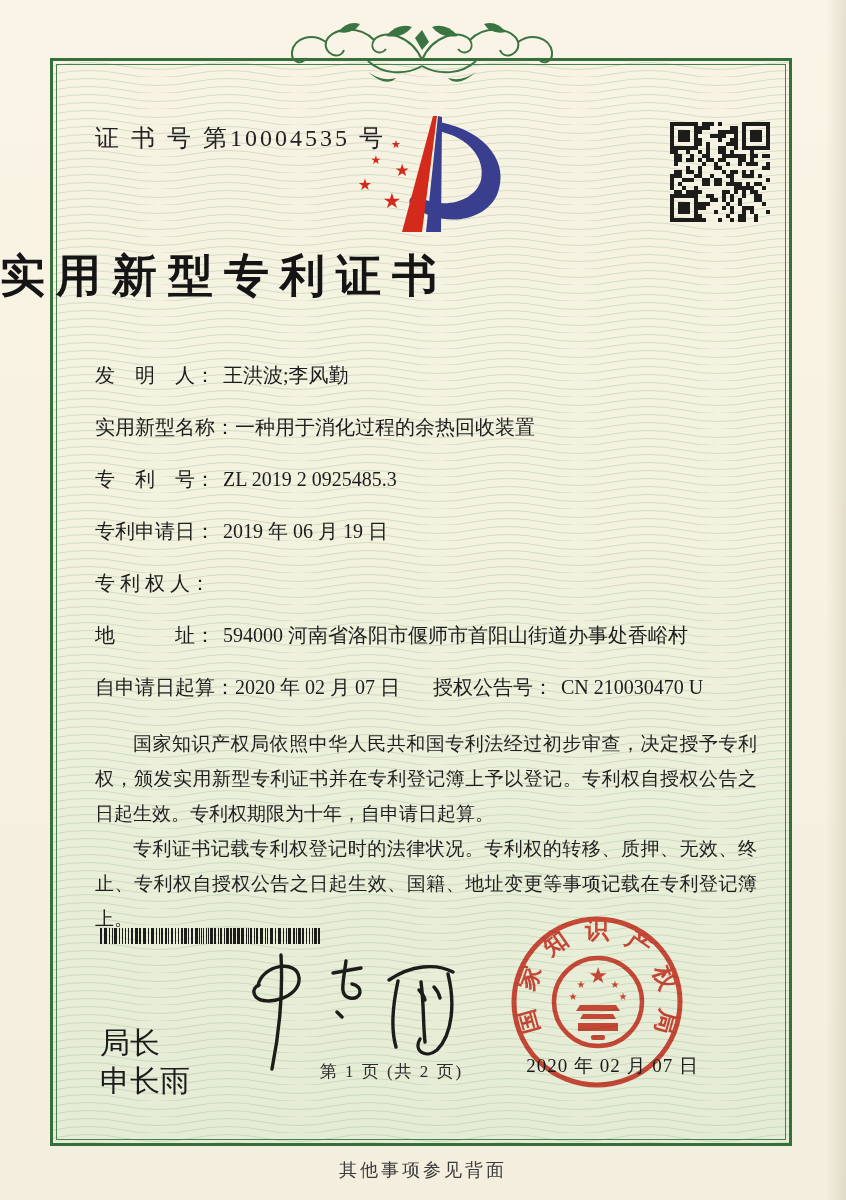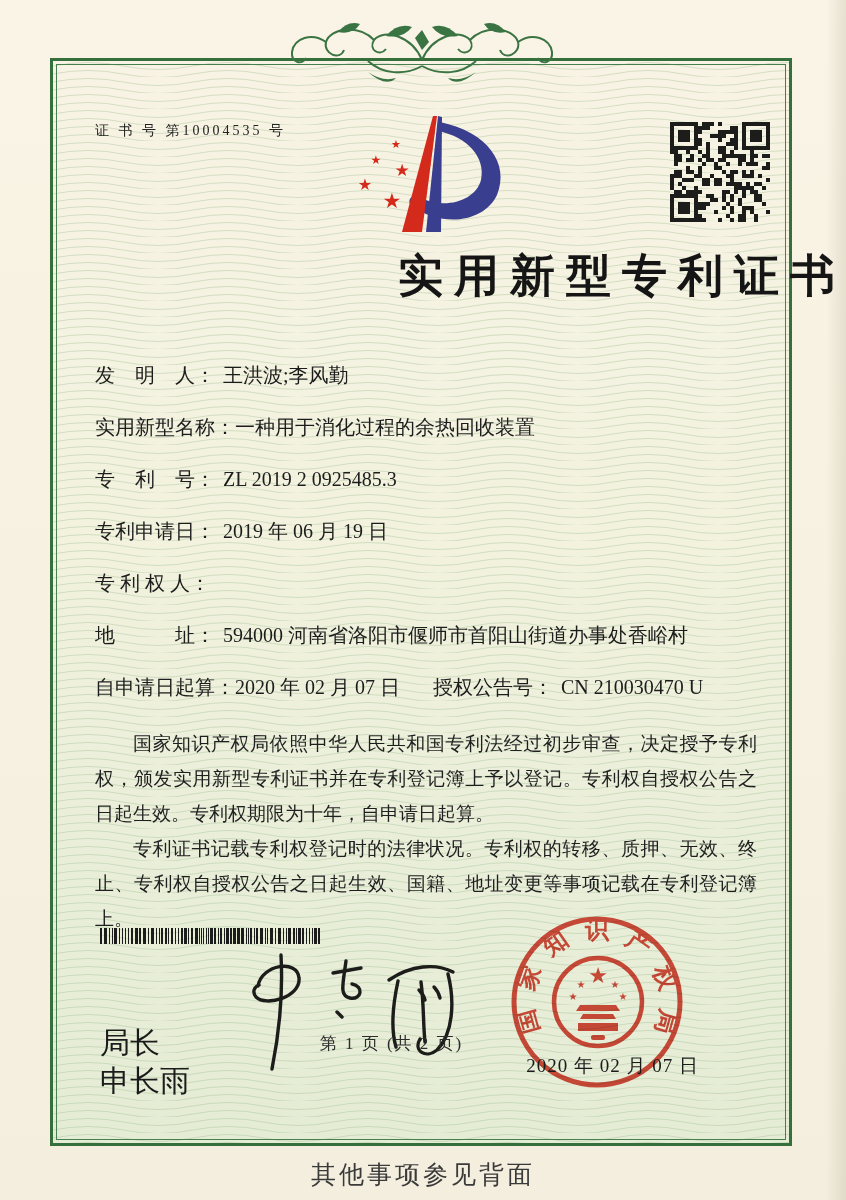--- a/index.html
+++ b/index.html
@@ -11,45 +11,45 @@
   .page::after{content:"";position:absolute;right:0;top:0;bottom:0;width:20px;
     background:linear-gradient(90deg,rgba(0,0,0,0),rgba(90,80,50,.12));pointer-events:none}
   .frame{
     position:absolute;left:50px;top:58px;width:742px;height:1088px;
     border:3px solid #356f3c;box-sizing:border-box;
     background:linear-gradient(180deg,#f8f3e4 0%,#f2f2de 45%,#e9eed9 75%,#e5ecd5 100%);
   }
   .frame::after{content:"";position:absolute;inset:3px;border:1px solid #47804f;pointer-events:none}
   .waves{position:absolute;inset:0;width:100%;height:100%;display:block}
   .ornament{position:absolute;left:262px;top:16px}
-  .cert-no{position:absolute;left:95px;top:122px;font-size:14px;letter-spacing:3px;color:#222}
+  .cert-no{position:absolute;left:95px;top:122px;font-size:24px;letter-spacing:3px;color:#222}
   .logo{position:absolute;left:338px;top:108px}
   .qr{position:absolute;left:670px;top:122px}
-  .title{position:absolute;left:0;width:846px;top:246px;margin:0;text-align:right;
+  .title{position:absolute;left:0;width:846px;top:246px;margin:0;text-align:left;
     font-size:45px;font-weight:700;letter-spacing:11px;color:#151515}
   .content{position:absolute;left:95px;top:362px;width:662px}
   .row{display:flex;font-size:20px;line-height:27px;margin-bottom:25px;color:#1c1c1c}
   .lbl{white-space:pre;flex:0 0 auto;min-width:128px}
   .val{white-space:pre-wrap}
   .grant{display:flex}
   .pair-a{display:flex;width:338px;flex:0 0 auto}
   .pair-b{display:flex;flex:1}
   .paras{margin-top:4px;font-size:19px;line-height:35px;text-align:justify;color:#1f1f1f}
   .paras p{margin:0;text-indent:2em}
   .barcode{position:absolute;left:100px;top:928px}
   .director{position:absolute;left:100px;top:1024px;font-size:30px;line-height:38px;
     font-family:"Liberation Sans","DejaVu Sans",sans-serif;color:#1b1b1b}
   .signature{position:absolute;left:222px;top:942px}
   .seal{position:absolute;left:502px;top:905px;mix-blend-mode:multiply}
   .seal-date{position:absolute;left:515px;top:1053px;width:195px;text-align:center;
     font-size:19px;letter-spacing:1px;color:#1b1b1b}
-  .page-info{position:absolute;left:0;width:783px;top:1032px;text-align:center;
+  .page-info{position:absolute;left:0;width:783px;top:1060px;text-align:center;
     font-size:17px;letter-spacing:2px;color:#2c2c2c}
   .back-note{position:absolute;left:0;width:846px;top:1158px;text-align:center;
-    font-size:25px;letter-spacing:3px;color:#3a3a3a}
+    font-size:18px;letter-spacing:3px;color:#3a3a3a}
 </style>
 </head>
 <body>
 
 <div class="page">
 
   <div class="frame">
     <svg class="waves" xmlns="http://www.w3.org/2000/svg">
       <defs>
         <pattern id="wv" width="140" height="16" patternUnits="userSpaceOnUse">

